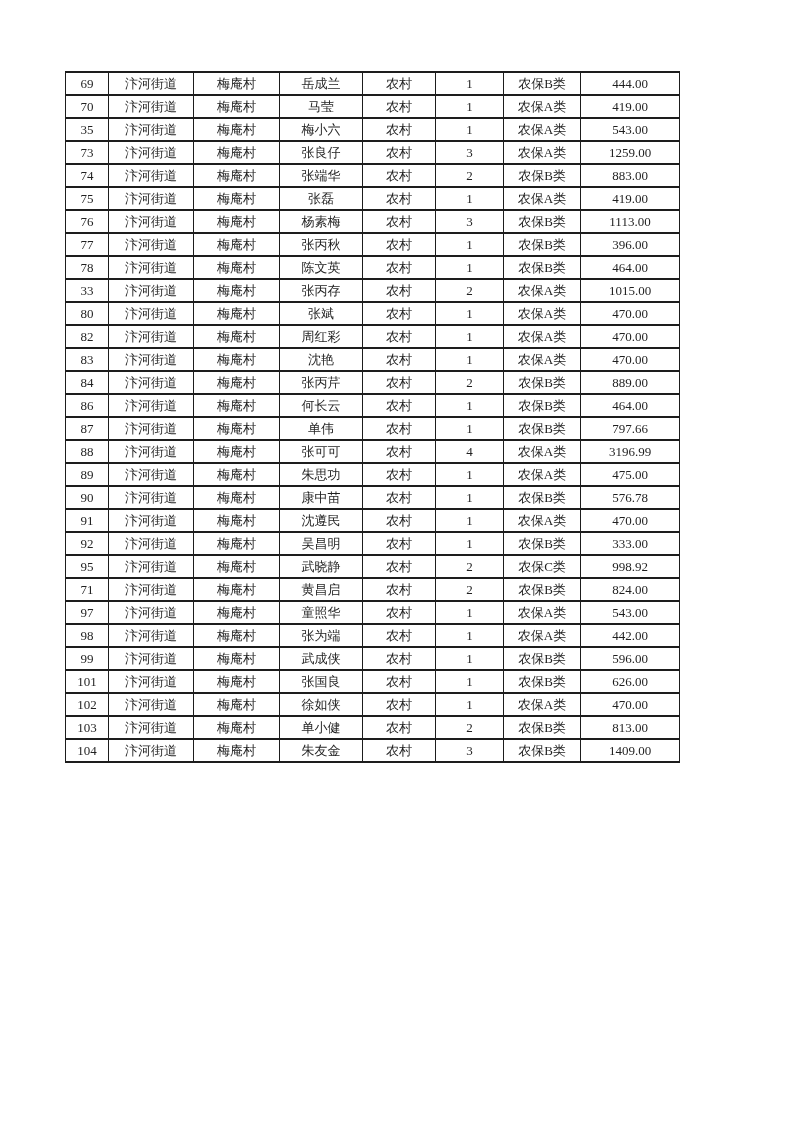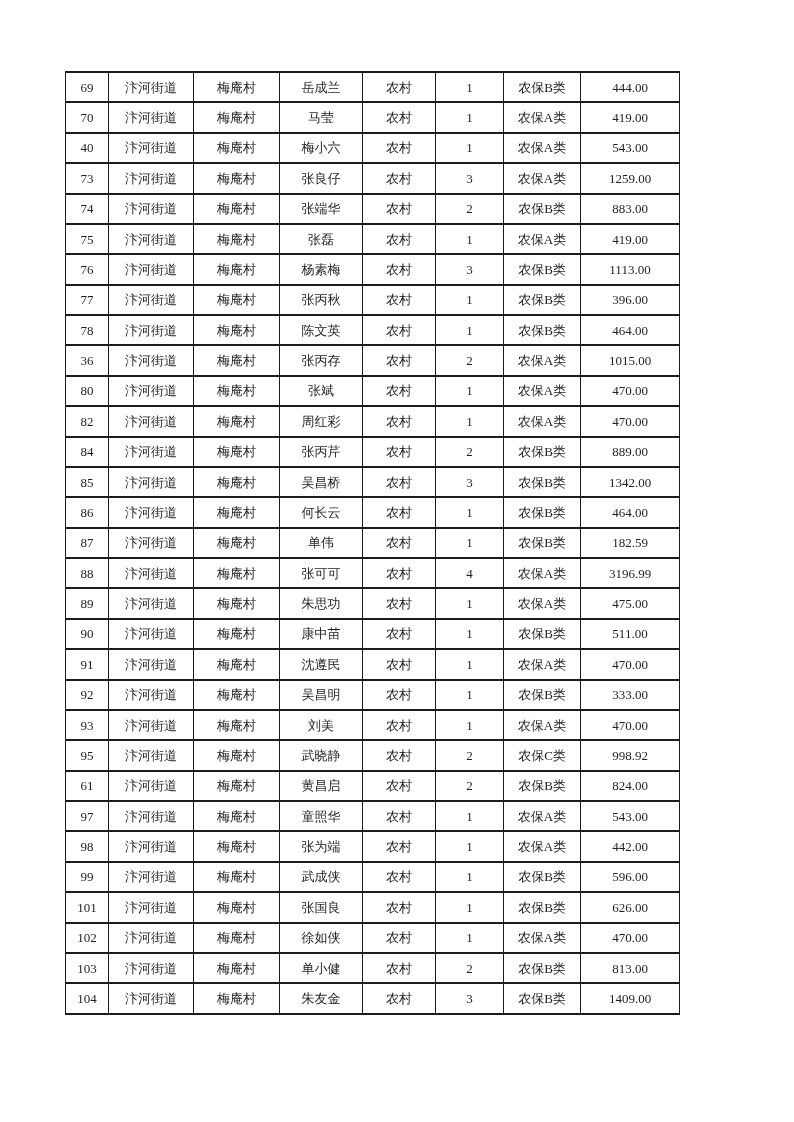--- a/index.html
+++ b/index.html
@@ -18,21 +18,21 @@
   }
   .sheet {
     position: absolute;
     left: 65px;
     top: 71px;
   }
   table.pension {
     border-collapse: collapse;
     table-layout: fixed;
     width: 614px;
-    height: 944px;
+    height: 692px;
   }
   table.pension td {
     border-left: 1px solid var(--border-color);
     border-right: 1px solid var(--border-color);
     border-top: 2px solid var(--border-color);
     border-bottom: 2px solid var(--border-color);
     text-align: center;
     vertical-align: middle;
     font-size: 13px;
     line-height: 1;
@@ -72,21 +72,21 @@
           <td>70</td>
           <td>汴河街道</td>
           <td>梅庵村</td>
           <td>马莹</td>
           <td>农村</td>
           <td>1</td>
           <td>农保A类</td>
           <td>419.00</td>
         </tr>
         <tr>
-          <td>40</td>
+          <td>35</td>
           <td>汴河街道</td>
           <td>梅庵村</td>
           <td>梅小六</td>
           <td>农村</td>
           <td>1</td>
           <td>农保A类</td>
           <td>543.00</td>
         </tr>
         <tr>
           <td>73</td>
@@ -142,21 +142,21 @@
           <td>78</td>
           <td>汴河街道</td>
           <td>梅庵村</td>
           <td>陈文英</td>
           <td>农村</td>
           <td>1</td>
           <td>农保B类</td>
           <td>464.00</td>
         </tr>
         <tr>
-          <td>36</td>
+          <td>33</td>
           <td>汴河街道</td>
           <td>梅庵村</td>
           <td>张丙存</td>
           <td>农村</td>
           <td>2</td>
           <td>农保A类</td>
           <td>1015.00</td>
         </tr>
         <tr>
           <td>80</td>
@@ -172,58 +172,58 @@
           <td>82</td>
           <td>汴河街道</td>
           <td>梅庵村</td>
           <td>周红彩</td>
           <td>农村</td>
           <td>1</td>
           <td>农保A类</td>
           <td>470.00</td>
         </tr>
         <tr>
+          <td>83</td>
+          <td>汴河街道</td>
+          <td>梅庵村</td>
+          <td>沈艳</td>
+          <td>农村</td>
+          <td>1</td>
+          <td>农保A类</td>
+          <td>470.00</td>
+        </tr>
+        <tr>
           <td>84</td>
           <td>汴河街道</td>
           <td>梅庵村</td>
           <td>张丙芹</td>
           <td>农村</td>
           <td>2</td>
           <td>农保B类</td>
           <td>889.00</td>
         </tr>
         <tr>
-          <td>85</td>
-          <td>汴河街道</td>
-          <td>梅庵村</td>
-          <td>吴昌桥</td>
-          <td>农村</td>
-          <td>3</td>
-          <td>农保B类</td>
-          <td>1342.00</td>
-        </tr>
-        <tr>
           <td>86</td>
           <td>汴河街道</td>
           <td>梅庵村</td>
           <td>何长云</td>
           <td>农村</td>
           <td>1</td>
           <td>农保B类</td>
           <td>464.00</td>
         </tr>
         <tr>
           <td>87</td>
           <td>汴河街道</td>
           <td>梅庵村</td>
           <td>单伟</td>
           <td>农村</td>
           <td>1</td>
           <td>农保B类</td>
-          <td>182.59</td>
+          <td>797.66</td>
         </tr>
         <tr>
           <td>88</td>
           <td>汴河街道</td>
           <td>梅庵村</td>
           <td>张可可</td>
           <td>农村</td>
           <td>4</td>
           <td>农保A类</td>
           <td>3196.99</td>
@@ -239,64 +239,54 @@
           <td>475.00</td>
         </tr>
         <tr>
           <td>90</td>
           <td>汴河街道</td>
           <td>梅庵村</td>
           <td>康中苗</td>
           <td>农村</td>
           <td>1</td>
           <td>农保B类</td>
-          <td>511.00</td>
+          <td>576.78</td>
         </tr>
         <tr>
           <td>91</td>
           <td>汴河街道</td>
           <td>梅庵村</td>
           <td>沈遵民</td>
           <td>农村</td>
           <td>1</td>
           <td>农保A类</td>
           <td>470.00</td>
         </tr>
         <tr>
           <td>92</td>
           <td>汴河街道</td>
           <td>梅庵村</td>
           <td>吴昌明</td>
           <td>农村</td>
           <td>1</td>
           <td>农保B类</td>
           <td>333.00</td>
-        </tr>
-        <tr>
-          <td>93</td>
-          <td>汴河街道</td>
-          <td>梅庵村</td>
-          <td>刘美</td>
-          <td>农村</td>
-          <td>1</td>
-          <td>农保A类</td>
-          <td>470.00</td>
         </tr>
         <tr>
           <td>95</td>
           <td>汴河街道</td>
           <td>梅庵村</td>
           <td>武晓静</td>
           <td>农村</td>
           <td>2</td>
           <td>农保C类</td>
           <td>998.92</td>
         </tr>
         <tr>
-          <td>61</td>
+          <td>71</td>
           <td>汴河街道</td>
           <td>梅庵村</td>
           <td>黄昌启</td>
           <td>农村</td>
           <td>2</td>
           <td>农保B类</td>
           <td>824.00</td>
         </tr>
         <tr>
           <td>97</td>

